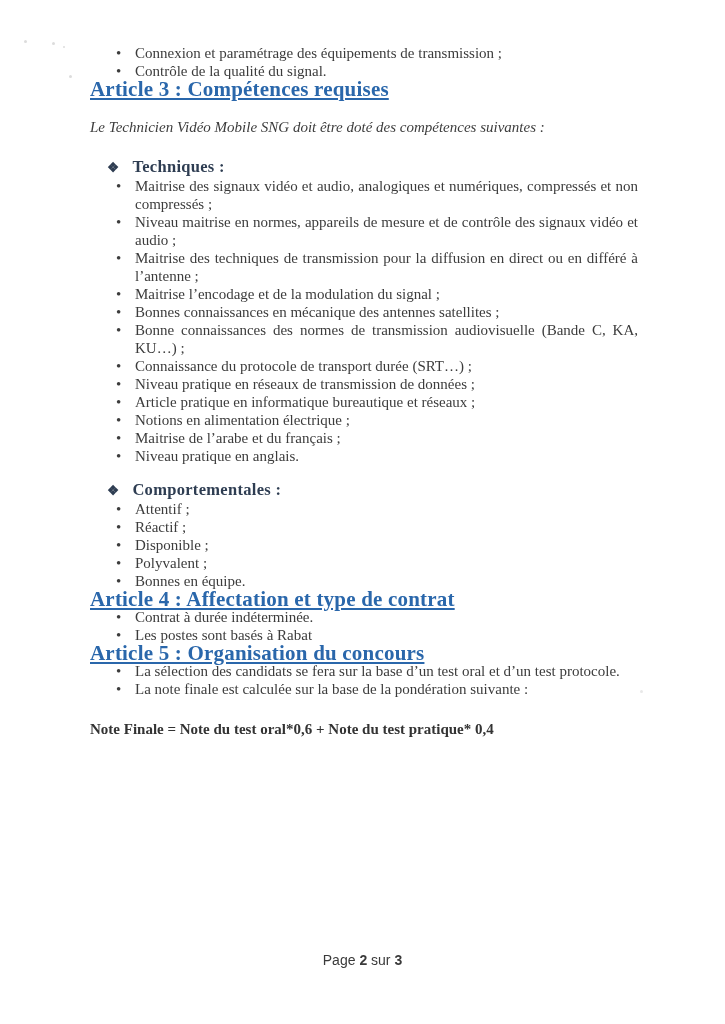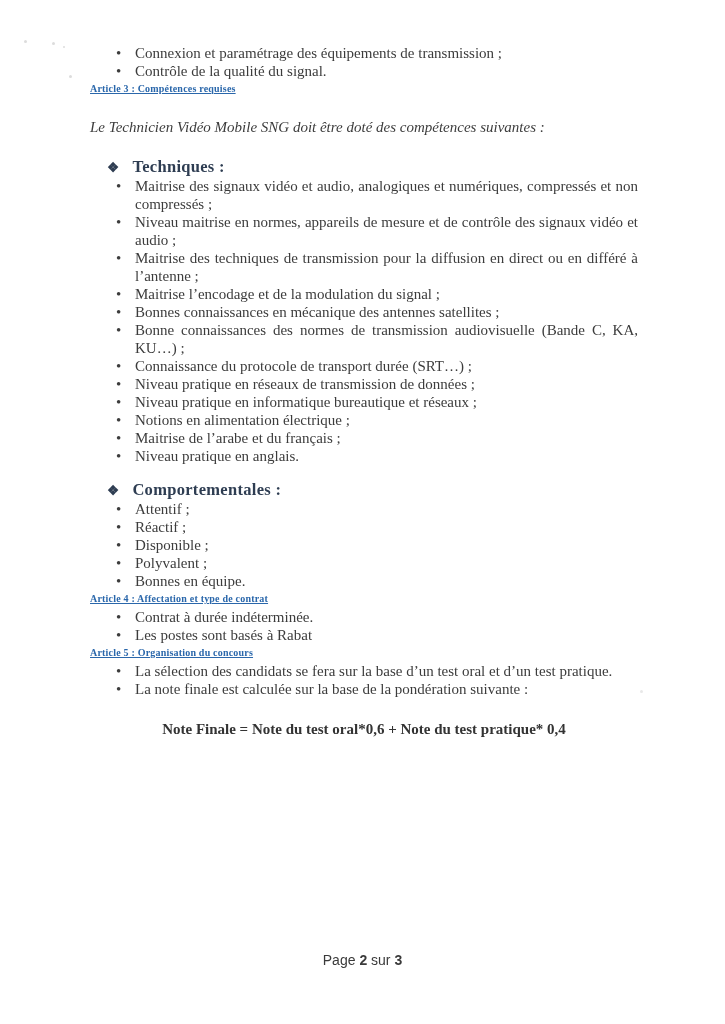--- a/index.html
+++ b/index.html
@@ -29,21 +29,21 @@
     text-align: justify;
     margin: 0;
   }
   ul.bullets li::before {
     content: "\2022";
     position: absolute;
     left: 0; top: 0;
     color: #3c3c3c;
   }
   h2.article {
-    font-size: 10px;
+    font-size: 21px;
     font-weight: bold;
     color: #2a67ab;
     text-decoration: underline;
     margin: 0;
     letter-spacing: 0.2px;
   }
   .mt-h2-1 { margin-top: 36px; }
   .lead { margin: 20px 0 0 0; font-style: italic; }
   .subhead {
     display: flex;
@@ -58,21 +58,20 @@
   .subhead .diamond { font-size: 13.5px; }
   .mt-list-1 { margin-top: 18px; }
   .mt-subhead-2 { margin-top: 16px; }
   .mt-list-2 { margin-top: 18px; }
   .mt-h2-4 { margin-top: 36px; }
   .mt-list-4 { margin-top: 18px; }
   .mt-h2-5 { margin-top: 18px; }
   .mt-list-5 { margin-top: 20px; }
   .formula {
     margin: 22px 0 0 0;
-    text-align: center;
     font-weight: bold;
     color: #333333;
   }
   .footer {
     position: absolute;
     left: 0; right: 0;
     bottom: 56px;
     text-align: center;
     font-family: "Liberation Sans", sans-serif;
     font-size: 14px;
@@ -116,21 +115,21 @@
   </div>
   <ul class="bullets mt-list-1">
       <li>Maitrise des signaux vidéo et audio, analogiques et numériques, compressés et non compressés ;</li>
       <li>Niveau maitrise en normes, appareils de mesure et de contrôle des signaux vidéo et audio ;</li>
       <li>Maitrise des techniques de transmission pour la diffusion en direct ou en différé à l’antenne ;</li>
       <li>Maitrise l’encodage et de la modulation du signal ;</li>
       <li>Bonnes connaissances en mécanique des antennes satellites ;</li>
       <li>Bonne connaissances des normes de transmission audiovisuelle (Bande C, KA, KU…) ;</li>
       <li>Connaissance du protocole de transport durée (SRT…) ;</li>
       <li>Niveau pratique en réseaux de transmission de données ;</li>
-      <li>Niveau pratique en informatique bureautique et réseaux ;</li>
+      <li>Article pratique en informatique bureautique et réseaux ;</li>
       <li>Notions en alimentation électrique ;</li>
       <li>Maitrise de l’arabe et du français ;</li>
       <li>Niveau pratique en anglais.</li>
     </ul>
 
   <div class="subhead mt-subhead-2">
     <span class="diamond">❖</span>
     <span>Comportementales :</span>
   </div>
   <ul class="bullets mt-list-2">
@@ -142,21 +141,21 @@
     </ul>
 
   <h2 class="article mt-h2-4">Article 4 : Affectation et type de contrat</h2>
   <ul class="bullets mt-list-4">
       <li>Contrat à durée indéterminée.</li>
       <li>Les postes sont basés à Rabat</li>
     </ul>
 
   <h2 class="article mt-h2-5">Article 5 : Organisation du concours</h2>
   <ul class="bullets mt-list-5">
-      <li>La sélection des candidats se fera sur la base d’un test oral et d’un test pratique.</li>
+      <li>La sélection des candidats se fera sur la base d’un test oral et d’un test protocole.</li>
       <li>La note finale est calculée sur la base de la pondération suivante :</li>
     </ul>
 
   <p class="formula">Note Finale = Note du test oral*0,6 + Note du test pratique* 0,4</p>
 
 </div>
 
 <div class="footer">
   <span>Page</span>
   <b>2</b>

